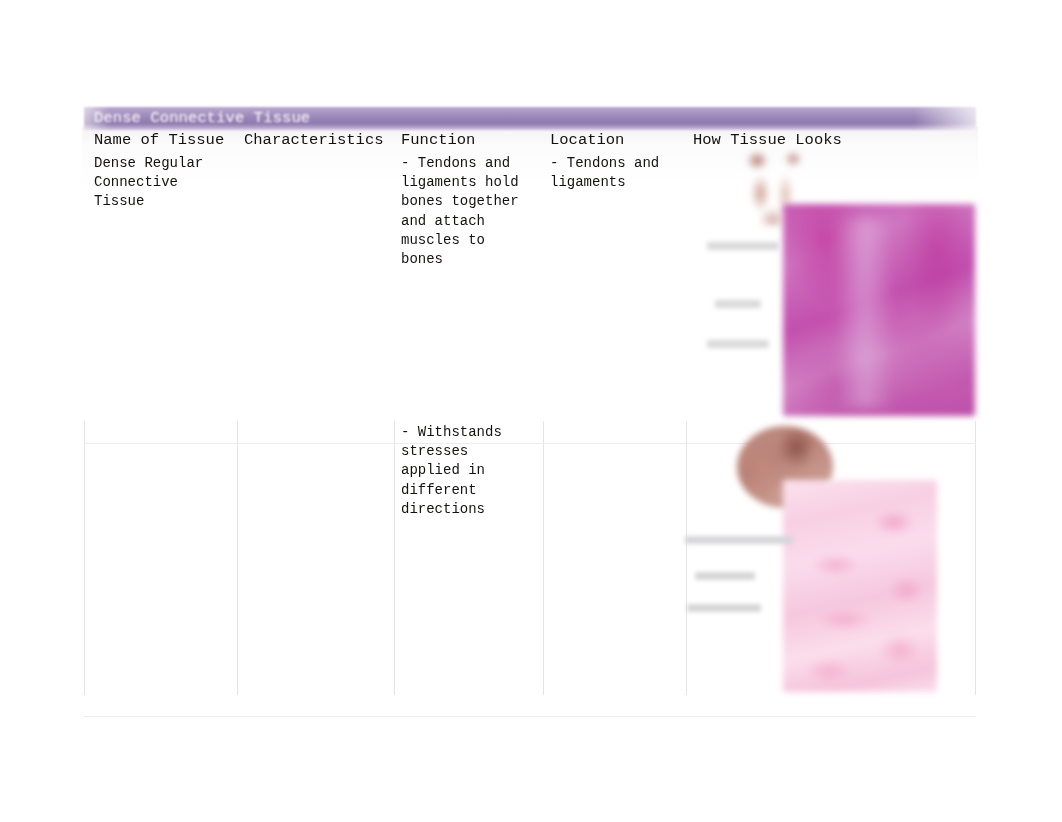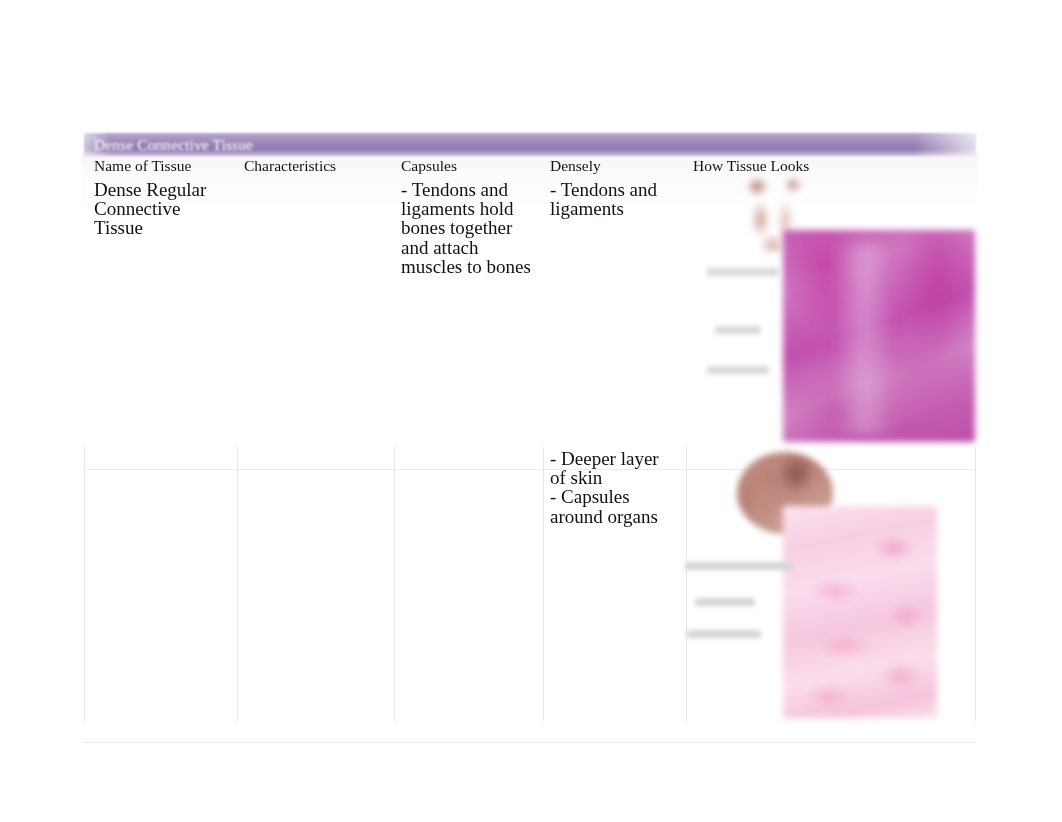--- a/index.html
+++ b/index.html
@@ -13,23 +13,24 @@
     position: relative;
     overflow: hidden;
     font-family: "Liberation Serif", "DejaVu Serif", serif;
     -webkit-font-smoothing: antialiased;
   }
 
   
   #slide-table {
     position: absolute;
     left: 84px;
-    top: 133px;
+    top: 107px;
     width: 892px;
     height: 588px;
+    font-family: Liberation Mono, monospace;
   }
 
   
   #title-band {
     position: absolute;
     left: 0;
     top: 0;
     width: 892px;
     height: 23px;
     background:
@@ -107,21 +108,21 @@
   #row-1 { top: 291px; height: 274px; }
 
   .cell {
     position: absolute;
     top: 0;
     height: 100%;
     box-sizing: border-box;
     padding: 2px 6px 0 0;
   }
   .cell-text {
-    font-size: 19px;
+    font-size: 14px;
     line-height: 19.2px;
     color: #14110f;
     filter: blur(0.25px);
     white-space: pre-wrap;
   }
   .cell-text.justify { text-align: justify; }
 
   
   .vdiv {
     position: absolute;
@@ -257,22 +258,22 @@
 
   <div id="title-band">
     <div id="title-band-text">Dense Connective Tissue</div>
   </div>
 
   <div class="grid">
 
     <div class="col-header-row">
       <div class="col-header" style="left:10px;">Name of Tissue</div>
       <div class="col-header" style="left:160px;">Characteristics</div>
-      <div class="col-header" style="left:317px;">Capsules</div>
-      <div class="col-header" style="left:466px;">Densely</div>
+      <div class="col-header" style="left:317px;">Function</div>
+      <div class="col-header" style="left:466px;">Location</div>
       <div class="col-header" style="left:609px;">How Tissue Looks</div>
     </div>
 
     <div class="data-row" id="row-0">
       <div class="cell" style="left:10px; width:142px;">
         <div class="cell-text">Dense Regular Connective Tissue</div>
       </div>
       <div class="cell" style="left:317px; width:140px;">
         <div class="cell-text">- Tendons and ligaments hold bones together and attach muscles to bones</div>
       </div>
@@ -283,23 +284,22 @@
     </div>
 
     <div class="data-row" id="row-1">
       <div class="vdiv" style="left:0px;"></div>
       <div class="vdiv" style="left:153px;"></div>
       <div class="vdiv" style="left:310px;"></div>
       <div class="vdiv" style="left:459px;"></div>
       <div class="vdiv" style="left:602px;"></div>
       <div class="vdiv" style="left:891px;"></div>
 
-      <div class="cell" style="left:466px; width:134px;">
-        <div class="cell-text">- Deeper layer of skin
-- Capsules around organs</div>
+      <div class="cell" style="left:317px; width:140px;">
+        <div class="cell-text">- Withstands stresses applied in different directions</div>
       </div>
       <div class="cell" style="left:609px; width:283px;"></div>
     </div>
 
     <div class="hdiv" id="hdiv-mid"></div>
     <div class="hdiv" id="hdiv-bot"></div>
   </div>
 
   <div class="art-layer" id="art-1">
     <div id="anat-1"></div>

